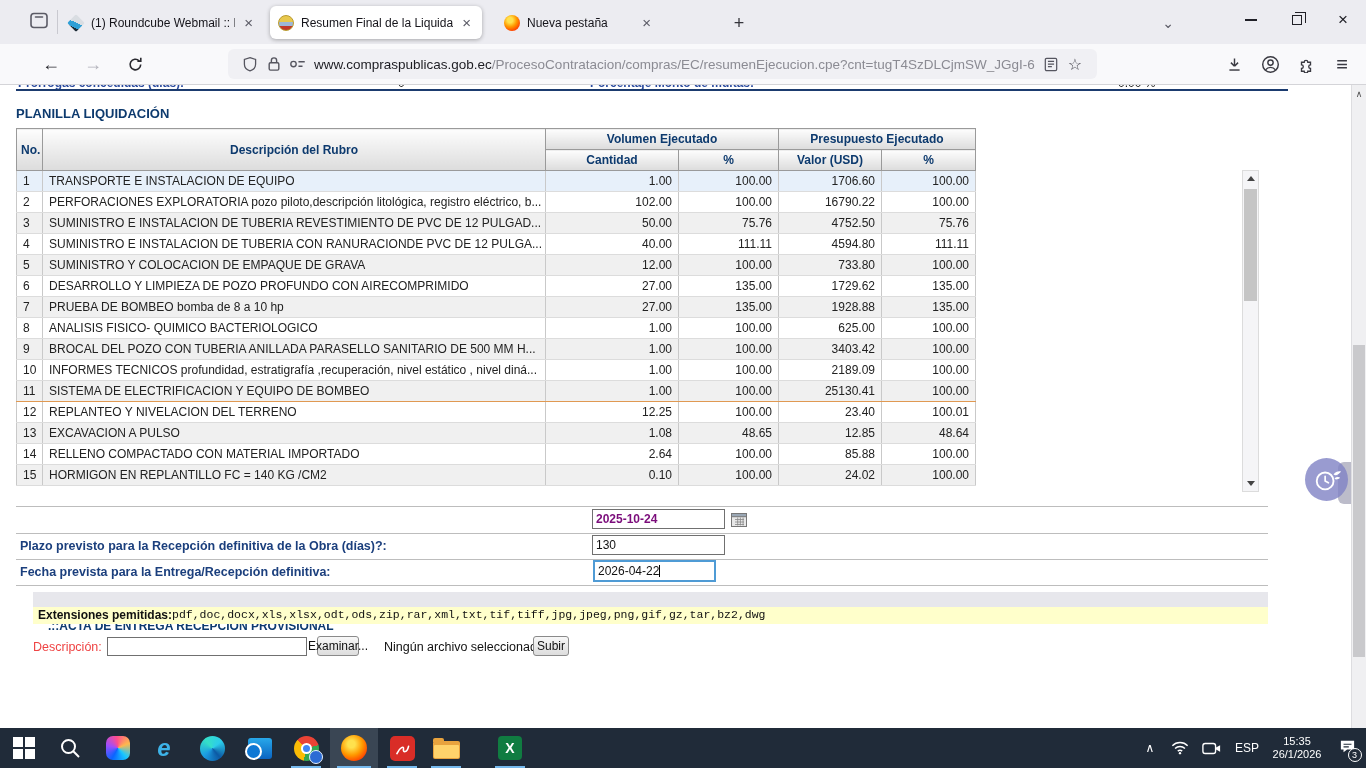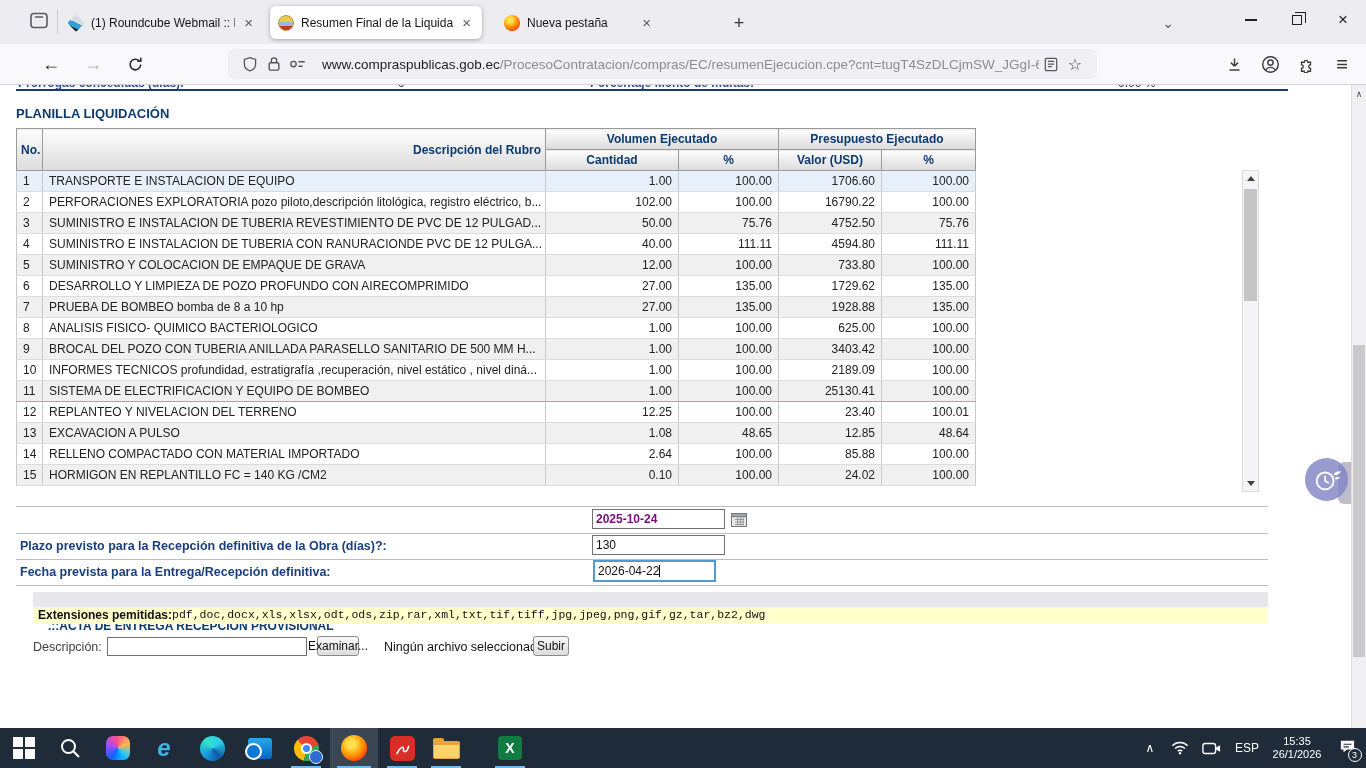--- a/index.html
+++ b/index.html
@@ -38,37 +38,37 @@
 
   
   .toolbar { position:absolute; left:0; top:44px; width:1366px; height:41px; background:#f9f9fb;
              border-bottom:1px solid #d4d4d8; }
   .navbtn { position:absolute; top:6px; width:30px; height:28px; display:flex; align-items:center;
             justify-content:center; font-size:18px; color:#2a2a30; border-radius:4px; }
   .navbtn.disabled { color:#b3b3bb; }
   .urlbar { position:absolute; left:228px; top:5px; width:869px; height:30px; background:#f0f0f4;
             border-radius:6px; display:flex; align-items:center; padding:0 10px; }
   .urlbar .uicon { display:flex; align-items:center; justify-content:center; width:24px; height:24px; flex:0 0 24px; }
-  .url-text { flex:1; font-size:13.5px; color:#8b8b93; white-space:nowrap; overflow:hidden; margin-left:12px; }
+  .url-text { flex:1; font-size:13.5px; color:#8b8b93; white-space:nowrap; overflow:hidden; margin-left:4px; }
   .url-text .domain { color:#1c1c22; }
   .tb-right { position:absolute; top:6px; width:32px; height:28px; display:flex; align-items:center;
               justify-content:center; border-radius:4px; color:#3a3a42; }
 
   
   .content { position:absolute; left:0; top:85px; width:1366px; height:643px; background:#fff; overflow:hidden; }
   .sum-label { position:absolute; top:-9px; font-size:12px; font-weight:bold; color:#2a4a9e; white-space:nowrap; }
   .sum-value { position:absolute; top:-9px; font-size:12px; color:#222; white-space:nowrap; }
   .navy-rule { position:absolute; left:16px; top:4px; width:1272px; height:2px; background:#1b3b6f; }
   .page-title { position:absolute; left:16px; top:21px; font-size:13px; font-weight:bold; color:#0d3a6e; }
 
   table.liq { position:absolute; left:16px; top:43px; border-collapse:collapse; table-layout:fixed;
               width:959px; font-size:12px; color:#222; }
   table.liq th { background:linear-gradient(180deg,#fdfdfd, #dcdcdc); color:#0d3a6e; font-weight:bold;
                  border:1px solid #9a9a9a; height:21px; padding:0 4px; font-size:12px; }
-  table.liq th.left { text-align:right; }
+  table.liq th.left { text-align:center; }
   table.liq td { height:21px; padding:0 6px; border-left:1px solid #c9c9c9; border-right:1px solid #c9c9c9;
                  border-bottom:1px solid #dcdcdc; white-space:nowrap; overflow:hidden; }
   table.liq td.num { text-align:right; }
   table.liq tbody tr { background:#fff; }
   table.liq tbody tr:nth-child(odd) { background:#f0f0f0; }
   table.liq tbody tr:first-child { background:#e7f0fa; }
   table.liq tbody tr.hl td { border-top:1px solid #e09952; border-bottom:1px solid #e09952; }
 
   
   .in-scroll { position:absolute; left:1242px; top:85px; width:17px; height:322px; background:#f5f5f7;
@@ -90,21 +90,21 @@
   .finput.focused { left:593px; width:123px; height:22px; border:2px solid #4f9bd5; }
   .caret { display:inline-block; width:1px; height:12px; background:#000; vertical-align:-2px; }
   .cal-icon { position:absolute; left:731px; width:16px; height:14px; }
 
   
   .acta-bar { position:absolute; left:33px; top:507px; width:1235px; height:15px; background:#e7e7ec; }
   .acta-title { position:absolute; left:48px; top:534px; font-size:12px; font-weight:bold; color:#0d3a6e; }
   .ext-bar { position:absolute; left:33px; top:522px; width:1235px; height:17px; background:#ffffcb; }
   .ext-label { position:absolute; left:38px; top:523px; font-size:12px; font-weight:bold; color:#111; }
   .ext-list { position:absolute; left:172px; top:523px; font-size:11.5px; font-family:"Liberation Mono", monospace; color:#111; }
-  .desc-label { position:absolute; left:33px; top:555px; font-size:12.5px; color:#404040; }
+  .desc-label { position:absolute; left:33px; top:555px; font-size:12.5px; color:#ef4444; }
   .desc-input { position:absolute; left:107px; top:552px; width:200px; height:19px; border:1px solid #707070; background:#fff; }
   .btn { position:absolute; height:20px; font-size:12px; color:#111; background:linear-gradient(180deg,#f8f8f8,#dddddd);
          border:1px solid #8a8a8a; border-radius:3px; display:flex; align-items:center; justify-content:center; }
   .nofile { position:absolute; left:384px; top:555px; font-size:12.5px; color:#111; }
 
   
   .float-tab { position:absolute; left:1338px; top:377px; width:28px; height:42px; background:#bcbcca; border-radius:6px 0 0 6px; }
   .float-badge { position:absolute; left:1305px; top:373px; width:43px; height:43px; border-radius:50%;
                  background:rgba(128,130,196,.8); display:flex; align-items:center; justify-content:center; }
   .out-scroll { position:absolute; right:0; top:0; width:15px; height:643px; background:#f0f0f2; border-left:1px solid #dddde0; }

